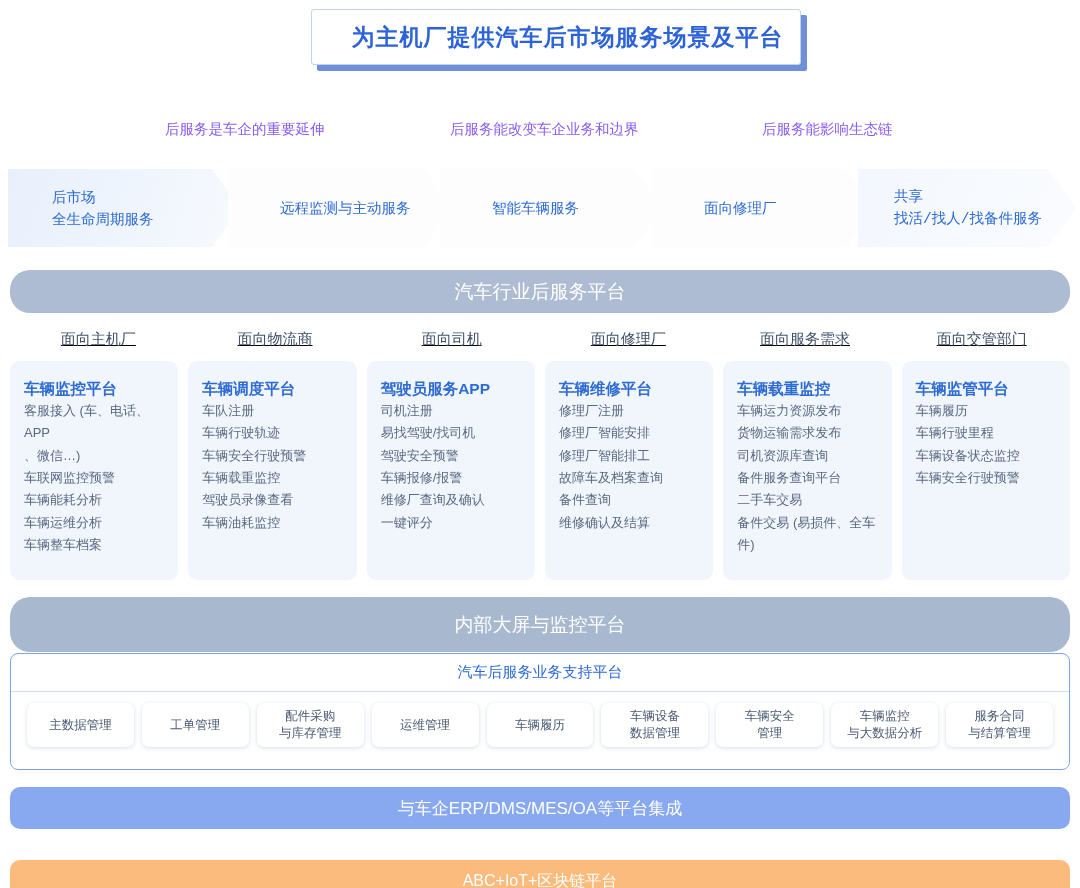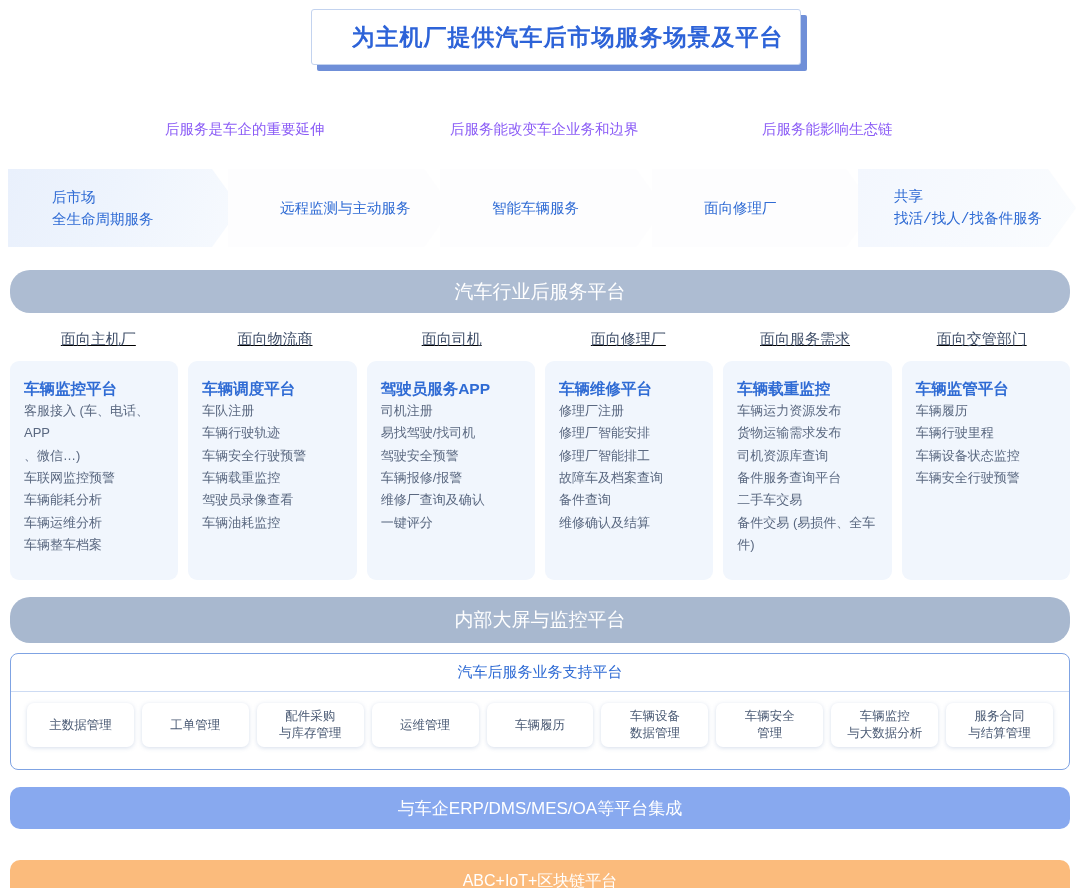--- a/index.html
+++ b/index.html
@@ -117,21 +117,21 @@
     left: 10px;
     width: 1060px;
     display: flex;
     align-items: center;
     justify-content: center;
     color: #ffffff;
     font-size: 19px;
     border-radius: 20px;
   }
   .bar-grey1 { top: 270px; height: 43px; background: #adbcd2; }
-  .bar-grey2 { top: 597px; height: 46px; background: #a8b8cf; }
+  .bar-grey2 { top: 597px; height: 55px; background: #a8b8cf; }
   .bar-blue  { top: 787px; height: 42px; background: #88a9ef; border-radius: 10px; font-size: 17px; }
   .bar-orange{ top: 843px; height: 42px; background: #fbbb7c; border-radius: 10px; font-size: 16px; margin-top: 17px; }
 
   
   .col-heads {
     position: absolute;
     left: 10px;
     top: 330px;
     width: 1060px;
     height: 26px;

